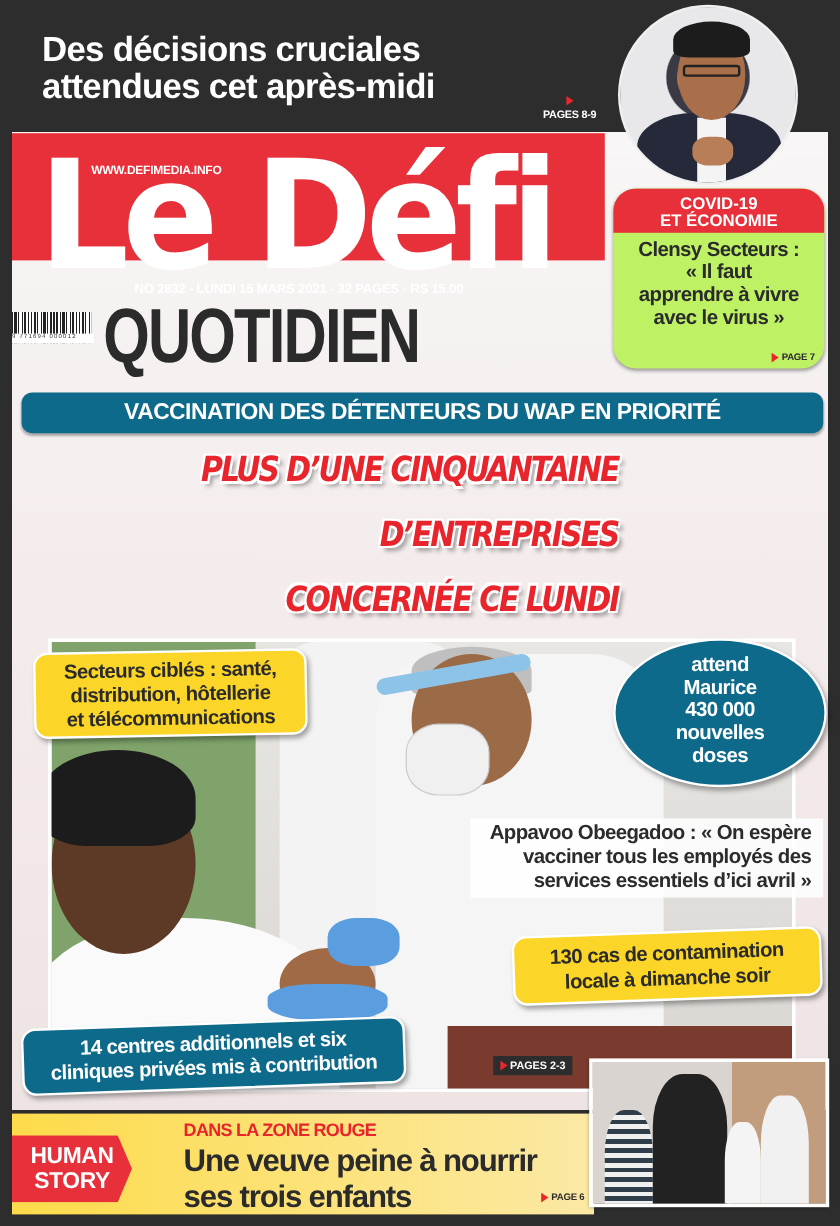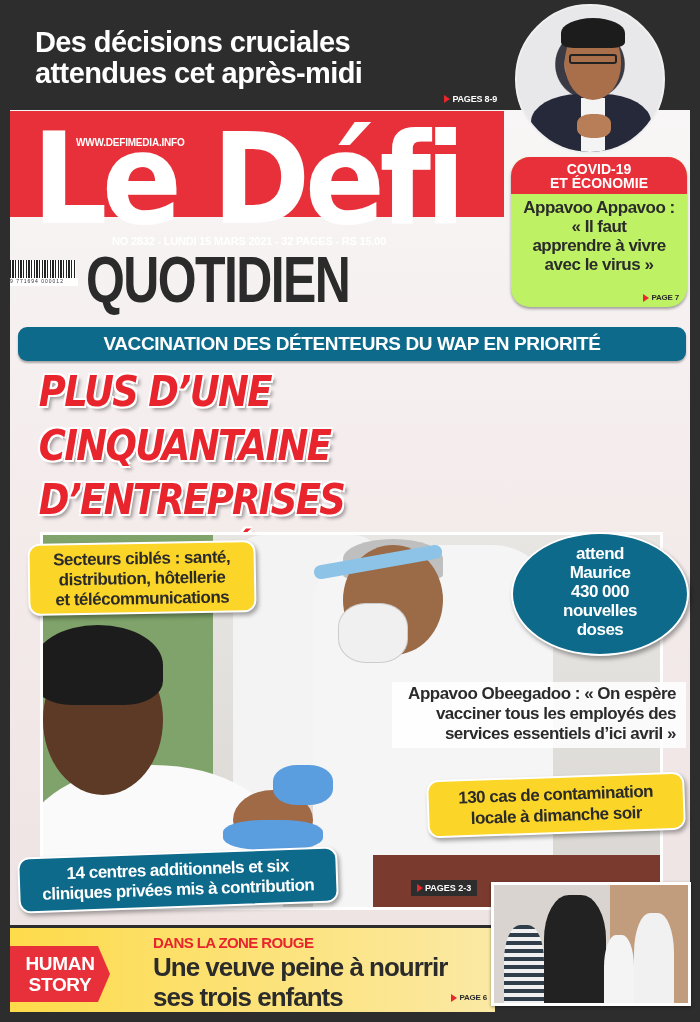--- a/index.html
+++ b/index.html
@@ -8,21 +8,21 @@
 
   .page { position: absolute; left: 0; top: 0; width: 700px; height: 1022px; background: #2e2d2e; }
 
   
   .top-teaser { position: absolute; left: 0; top: 0; width: 505px; height: 110px; padding: 10px 0 0 14px; }
   .kicker { display: flex; align-items: center; gap: 6px; color: #f7d21d; font-weight: 700; font-size: 19px; letter-spacing: -0.3px; }
   .tri { width: 0; height: 0; border-top: 7px solid transparent; border-bottom: 7px solid transparent; border-left: 11px solid #e8282c; display: inline-block; }
   .tri.sm { border-top-width: 4px; border-bottom-width: 4px; border-left-width: 6px; }
   .top-headline { color: #fff; font-weight: 700; font-size: 29px; line-height: 31px; margin-top: 17px; padding-left: 21px; letter-spacing: -0.6px; }
   .page-ref { position: absolute; display: flex; align-items: center; gap: 2px; font-weight: 700; font-size: 9px; letter-spacing: -0.2px; }
-  .top-teaser .page-ref { right: 8px; top: 94px; color: #fff; }
+  .top-teaser .page-ref { right: 8px; top: 80px; color: #fff; flex-direction: column; }
 
   
   .panel { position: absolute; left: 10px; top: 110px; width: 680px; height: 815px; background: linear-gradient(180deg, #f8f6f6 0%, #f4ebeb 50%, #efe4e4 100%); }
 
   
   .masthead { position: absolute; left: 0; top: 1px; width: 494px; height: 106px; background: #e8303a; }
   .site-url { position: absolute; left: 66px; top: 26px; color: #fff; font-weight: 700; font-size: 10px; letter-spacing: -0.2px; }
   .logo { position: absolute; left: 22px; top: 10px; color: #fff; font-weight: 900; font-size: 126px; letter-spacing: -6px; line-height: 118px; font-family: "DejaVu Sans", sans-serif; transform: scaleX(0.94); transform-origin: left top; }
   .issue-line { position: absolute; left: 102px; top: 124px; color: #fff; font-weight: 700; font-size: 11px; letter-spacing: -0.2px; }
   .barcode { position: absolute; left: 0; top: 150px; width: 66px; height: 26px; background: repeating-linear-gradient(90deg, #222 0 1px, #fff 1px 2px, #222 2px 4px, #fff 4px 5px, #222 5px 6px, #fff 6px 8px); }
@@ -40,21 +40,21 @@
 
   .covid-box { position: absolute; left: 511px; top: 157px; width: 176px; height: 150px; border-radius: 19px; overflow: hidden; background: #bef264; box-shadow: 0 2px 3px rgba(0,0,0,0.35); }
   .covid-head { background: #e8303a; color: #fff; text-align: center; font-weight: 700; font-size: 14px; line-height: 14px; padding: 5px 0 4px; }
   .covid-body { text-align: center; color: #2b2b2b; font-weight: 700; font-size: 17px; line-height: 19px; padding-top: 4px; letter-spacing: -0.5px; }
   .covid-box .page-ref { right: 8px; bottom: 5px; color: #2b2b2b; font-size: 8px; }
 
   
   .wap-banner { position: absolute; left: 18px; top: 327px; width: 668px; height: 34px; background: #0e6a8a; border-radius: 9px; color: #fff; font-weight: 700; font-size: 19px; text-align: center; line-height: 34px; letter-spacing: -0.4px; box-shadow: 0 2px 2px rgba(0,0,0,0.3); }
 
   
-  .main-headline { position: absolute; left: 0; top: 364px; width: 554px; text-align: left; color: #e8242c; font-weight: 900; font-style: italic; font-family: "DejaVu Sans", sans-serif; font-size: 43px; line-height: 54px; letter-spacing: -2px; text-shadow: 2px 2px 0 #fff, -2px -2px 0 #fff, 2px -2px 0 #fff, -2px 2px 0 #fff, 4px 4px 4px rgba(0,0,0,0.35); }
+  .main-headline { position: absolute; left: 0; top: 364px; width: 554px; text-align: right; color: #e8242c; font-weight: 900; font-style: italic; font-family: "DejaVu Sans", sans-serif; font-size: 29px; line-height: 54px; letter-spacing: -2px; text-shadow: 2px 2px 0 #fff, -2px -2px 0 #fff, 2px -2px 0 #fff, -2px 2px 0 #fff, 4px 4px 4px rgba(0,0,0,0.35); }
   .main-headline div { transform: scaleX(0.86); }
 
   
   .photo { position: absolute; left: 40px; top: 532px; width: 623px; height: 378px; border: 3px solid #fff; overflow: hidden; background: linear-gradient(90deg, #7fa36a 0 28%, #eae6e2 28% 100%); }
   .photo .wall { position: absolute; left: 170px; top: 0; width: 460px; height: 380px; background: linear-gradient(180deg, #e8e6e3, #d9d6d2); }
   .photo .doc2 { position: absolute; left: 190px; top: 0; width: 150px; height: 260px; background: #f3f3f3; border-radius: 30px 30px 0 0; }
   .photo .doc1 { position: absolute; left: 270px; top: 10px; width: 240px; height: 370px; background: #f5f5f5; border-radius: 60px 60px 0 0; }
   .photo .head1 { position: absolute; left: 300px; top: 10px; width: 100px; height: 110px; background: #9b6a47; border-radius: 50%; }
   .photo .hair1 { position: absolute; left: 300px; top: 4px; width: 100px; height: 40px; background: #bfbfbf; border-radius: 50% 50% 10% 10%; }
   .photo .shield { position: absolute; left: 270px; top: 20px; width: 130px; height: 14px; background: #8ec3e8; border-radius: 8px; transform: rotate(-10deg); }
@@ -123,21 +123,21 @@
     <div class="hair"></div>
     <div class="glasses"></div>
     <div class="hands"></div>
   </div>
   <div class="covid-box">
     <div class="covid-head">
       <div>COVID-19</div>
       <div>ET ÉCONOMIE</div>
     </div>
     <div class="covid-body">
-      <div>Appavoo Appavoo :</div>
+      <div>Clensy Secteurs :</div>
       <div>« Il faut</div>
       <div>apprendre à vivre</div>
       <div>avec le virus »</div>
     </div>
     <div class="page-ref">
       <span class="tri sm"></span>
       <span>PAGE 7</span>
     </div>
   </div>
 

